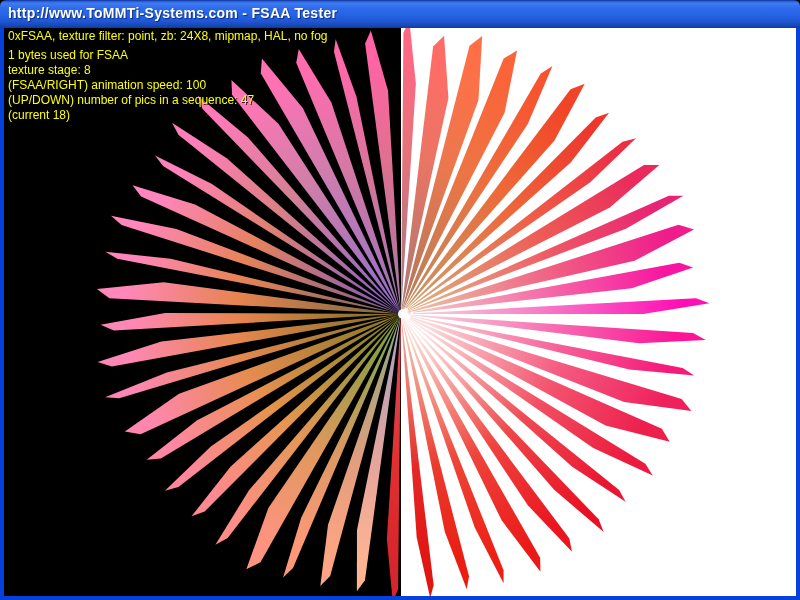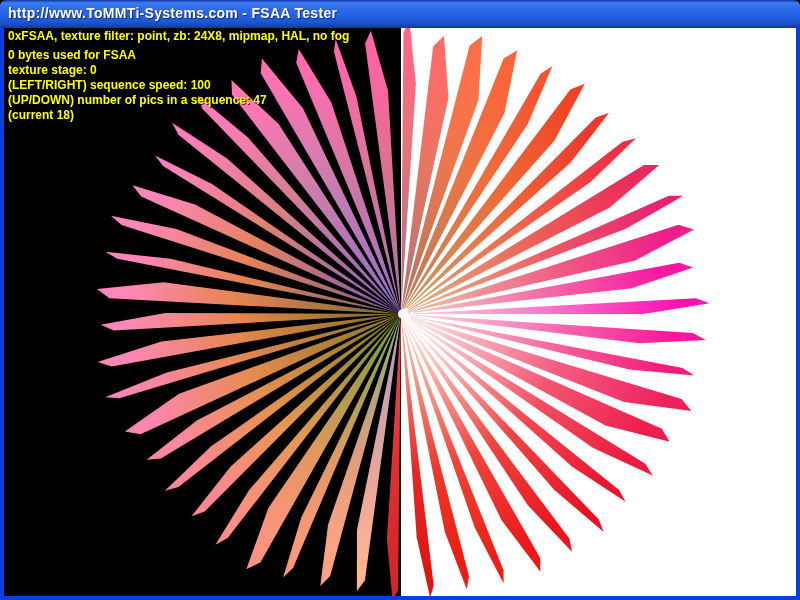--- a/index.html
+++ b/index.html
@@ -19,21 +19,21 @@
   .frame{
     position:absolute;left:0;top:28px;width:800px;height:572px;box-sizing:border-box;
     border:4px solid var(--border-blue,#0840DC);border-top:none;
   }
   .content{position:absolute;left:4px;top:28px;width:792px;height:568px;overflow:hidden;}
   .bg-left{position:absolute;left:0;top:0;width:397px;height:568px;background:var(--left-bg,#000);}
   .bg-right{position:absolute;left:397px;top:0;width:395px;height:568px;background:var(--right-bg,#fff);}
   svg.fan{position:absolute;left:0;top:0;}
   .overlay{
     position:absolute;left:4px;top:1px;color:var(--overlay-yellow,#FFFF00);
-    font-size:12px;font-weight:bold;white-space:nowrap;
+    font-size:12px;font-weight:normal;white-space:nowrap;
     text-shadow:1px 1px 0 rgba(0,0,0,.8);
   }
   .ov-line{height:15px;line-height:15px;}
   .ov-gap{height:4px;}
 </style>
 </head>
 <body>
 
 <div class="window">
 
@@ -350,22 +350,22 @@
         <polygon points="397,286 361.1273683374619,15.563877087955348 366.84085773606756,2.594221682918544 384.048816527883,62.81025845164365" fill="url(#bg49)"></polygon>
         <circle cx="399" cy="286" r="5" fill="#FFFFFF" opacity="0.95"></circle>
         <circle cx="404" cy="289" r="2.5" fill="#FFFFFF" opacity="0.95"></circle>
         <circle cx="402" cy="282" r="2" fill="#FFFFFF" opacity="0.95"></circle>
         <circle cx="408" cy="285" r="1.3" fill="#FFFFFF" opacity="0.95"></circle>
       </svg>
 
     <div class="overlay">
       <div class="ov-line">0xFSAA, texture filter: point, zb: 24X8, mipmap, HAL, no fog</div>
       <div class="ov-gap"></div>
-      <div class="ov-line">0 bytes used for FSAA</div>
-      <div class="ov-line">texture stage: 0</div>
-      <div class="ov-line">(LEFT/RIGHT) sequence speed: 100</div>
+      <div class="ov-line">1 bytes used for FSAA</div>
+      <div class="ov-line">texture stage: 8</div>
+      <div class="ov-line">(FSAA/RIGHT) animation speed: 100</div>
       <div class="ov-line">(UP/DOWN) number of pics in a sequence: 47</div>
       <div class="ov-line">(current 18)</div>
     </div>
   </div>
 
   <div class="frame"></div>
 </div>
 
 </body></html>

